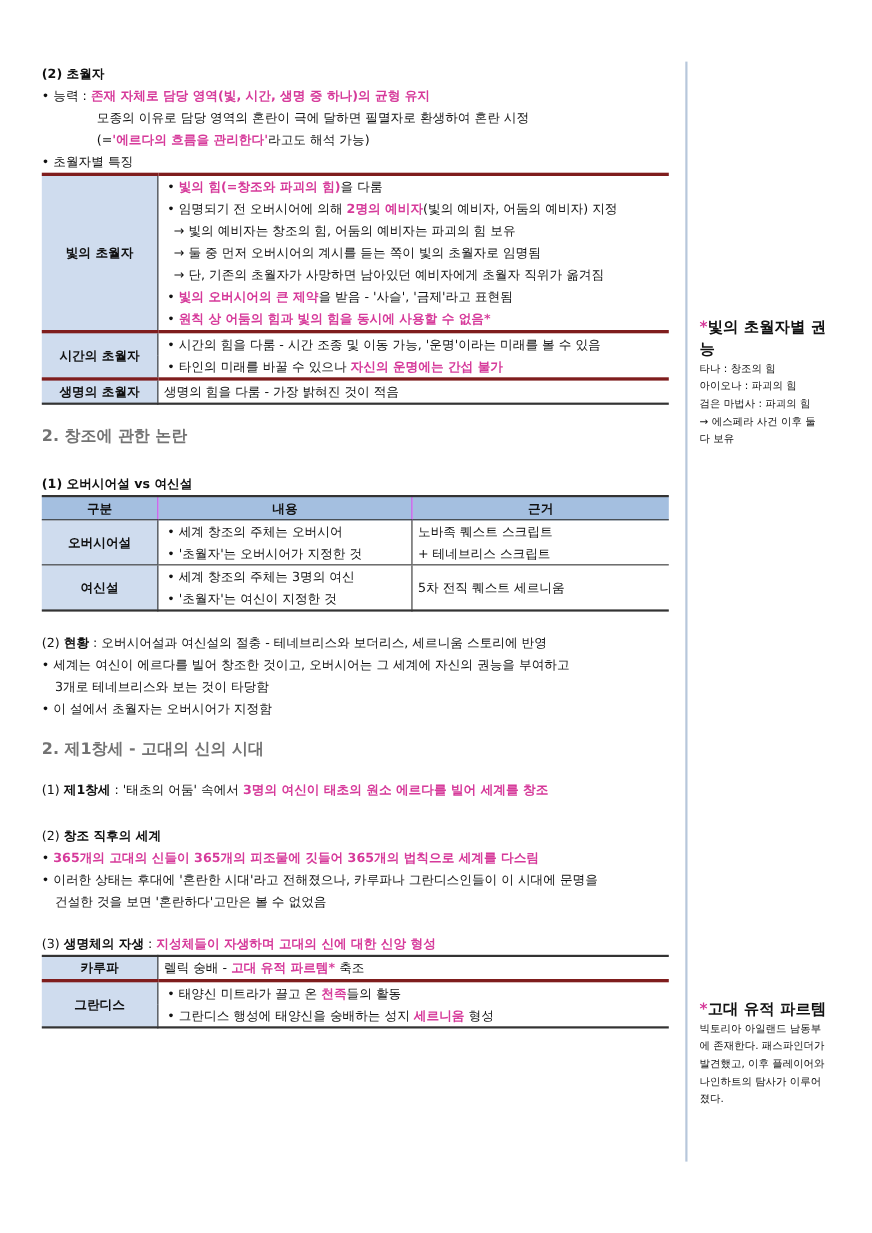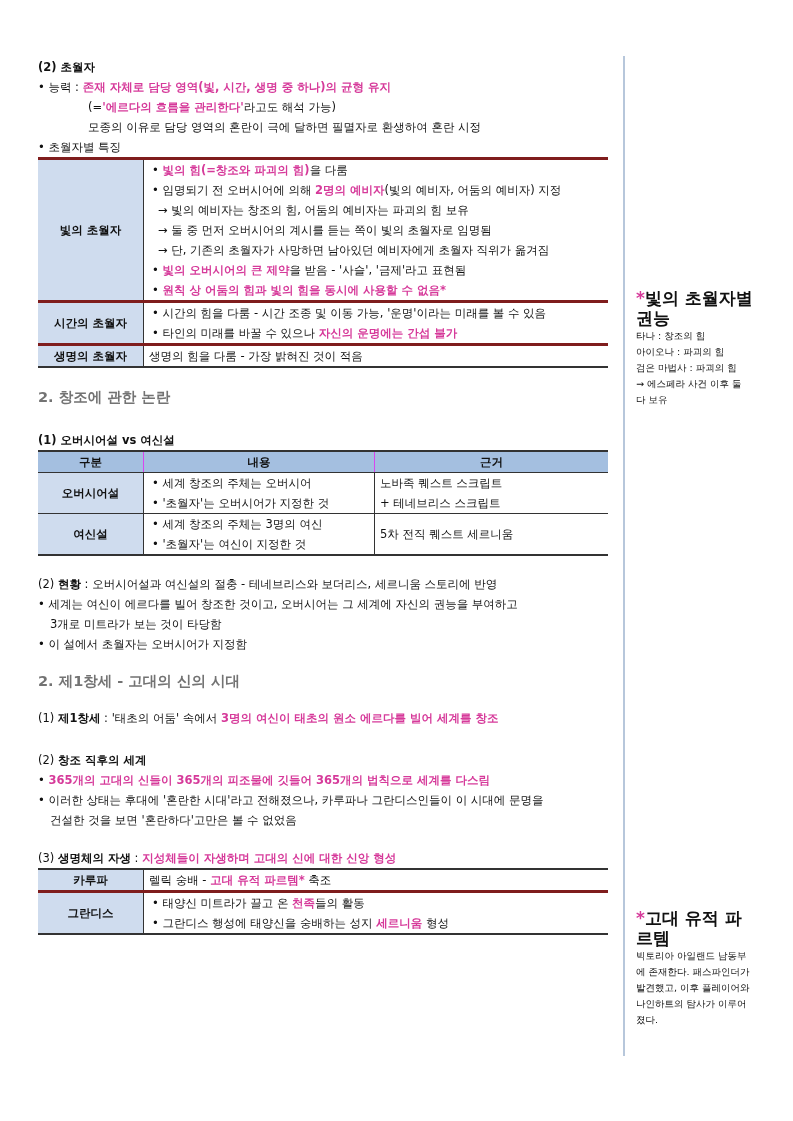--- a/index.html
+++ b/index.html
@@ -30,34 +30,34 @@
   .t2 th { background: #a4bfe0; font-weight: bold; text-align: center; border-right: 1px solid #d946ef; border-bottom: 1px solid #333; }
   .t2 th:last-child { border-right: none; }
   .t2 td { border-top: 1px solid #333; border-right: 1px solid #333; }
   .t2 td:last-child { border-right: none; }
   .t2 td.lbl { background: #cfdcee; font-weight: bold; text-align: center; width: 95px; margin-top: 48px; }
   .side-rule {
     position: absolute; left: 623px; top: 56px; width: 2px; height: 1000px;
     background: #b7c7db;
   }
   .side-note { position: absolute; left: 636px; width: 122px; font-size: 9.5px; line-height: 16px; }
-  .side-note .nt { font-weight: bold; font-size: 17px; line-height: 20px; }
+  .side-note .nt { font-weight: bold; font-size: 14px; line-height: 20px; }
   .side-note .nt .star { color: #d63a9a; }
 </style>
 </head>
 <body>
 
 <div class="side-rule"></div>
 
 <div class="main">
 
   <div class="line b">(2) 초월자</div>
   <div class="line bullet"><span>능력 : </span><span class="pk">존재 자체로 담당 영역(빛, 시간, 생명 중 하나)의 균형 유지</span></div>
+  <div class="line ind1">모종의 이유로 담당 영역의 혼란이 극에 달하면 필멸자로 환생하여 혼란 시정</div>
   <div class="line ind1"><span>(=</span><span class="pk">'에르다의 흐름을 관리한다'</span><span>라고도 해석 가능)</span></div>
-  <div class="line ind1">모종의 이유로 담당 영역의 혼란이 극에 달하면 필멸자로 환생하여 혼란 시정</div>
   <div class="line bullet">초월자별 특징</div>
 
   <table class="t1">
     <tbody>
         <tr>
       <td class="lbl" rowspan="7">빛의 초월자</td>
       <td style="padding-left:8px"><span>• </span><span class="pk">빛의 힘(=창조와 파괴의 힘)</span><span>을 다룸</span></td>
     </tr>
     <tr>
           <td style="border-top:none;padding-left:8px"><span>• </span><span>임명되기 전 오버시어에 의해 </span><span class="pk">2명의 예비자</span><span>(빛의 예비자, 어둠의 예비자) 지정</span></td>
@@ -125,21 +125,21 @@
       <td>
             <div>5차 전직 퀘스트 세르니움</div>
           </td>
     </tr>
   </tbody>
     </table>
 
   <div style="height:18px"></div>
   <div class="line"><span>(2) </span><span class="b">현황</span><span> : 오버시어설과 여신설의 절충 - 테네브리스와 보더리스, 세르니움 스토리에 반영</span></div>
   <div class="line bullet">세계는 여신이 에르다를 빌어 창조한 것이고, 오버시어는 그 세계에 자신의 권능을 부여하고</div>
-  <div class="line ind-b">3개로 미트라가 보는 것이 타당함</div>
+  <div class="line ind-b">3개로 테네브리스와 보는 것이 타당함</div>
   <div class="line bullet">이 설에서 초월자는 오버시어가 지정함</div>
 
   <div style="height:16px"></div>
   <div class="sec-title">2. 제1창세 - 고대의 신의 시대</div>
   <div style="height:16px"></div>
   <div class="line"><span>(1) </span><span class="b">제1창세</span><span> : '태초의 어둠' 속에서 </span><span class="pk">3명의 여신이 태초의 원소 에르다를 빌어 세계를 창조</span></div>
 
   <div style="height:22px"></div>
   <div class="line"><span>(2) </span><span class="b">창조 직후의 세계</span></div>
   <div class="line bullet"><span class="pk">365개의 고대의 신들이 365개의 피조물에 깃들어 365개의 법칙으로 세계를 다스림</span></div>

